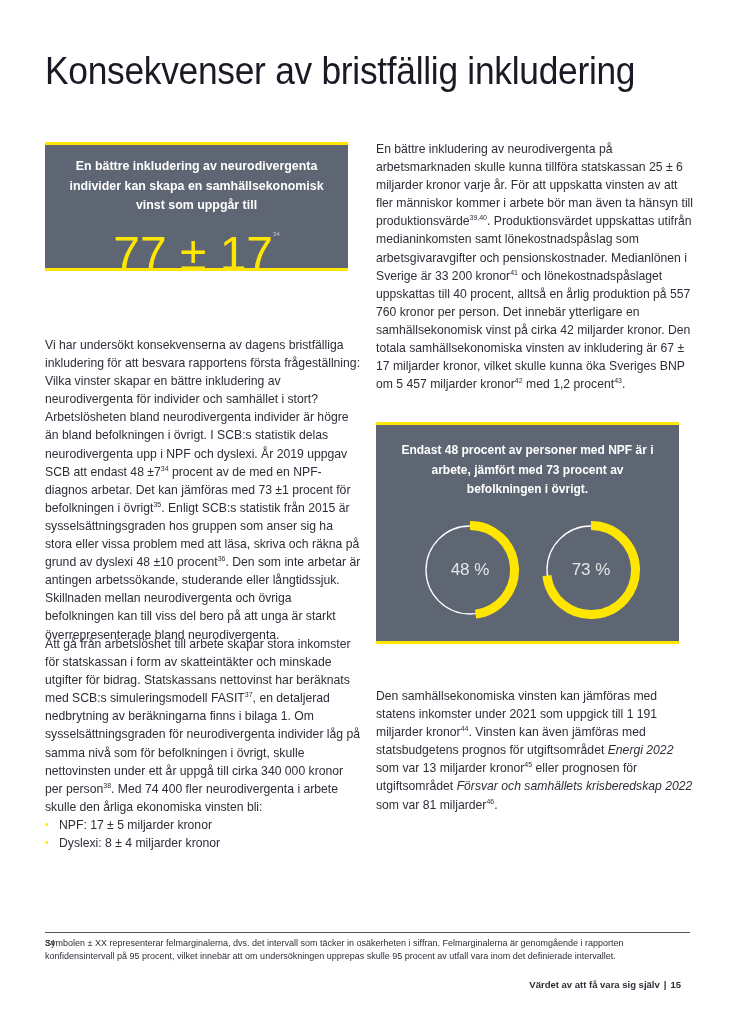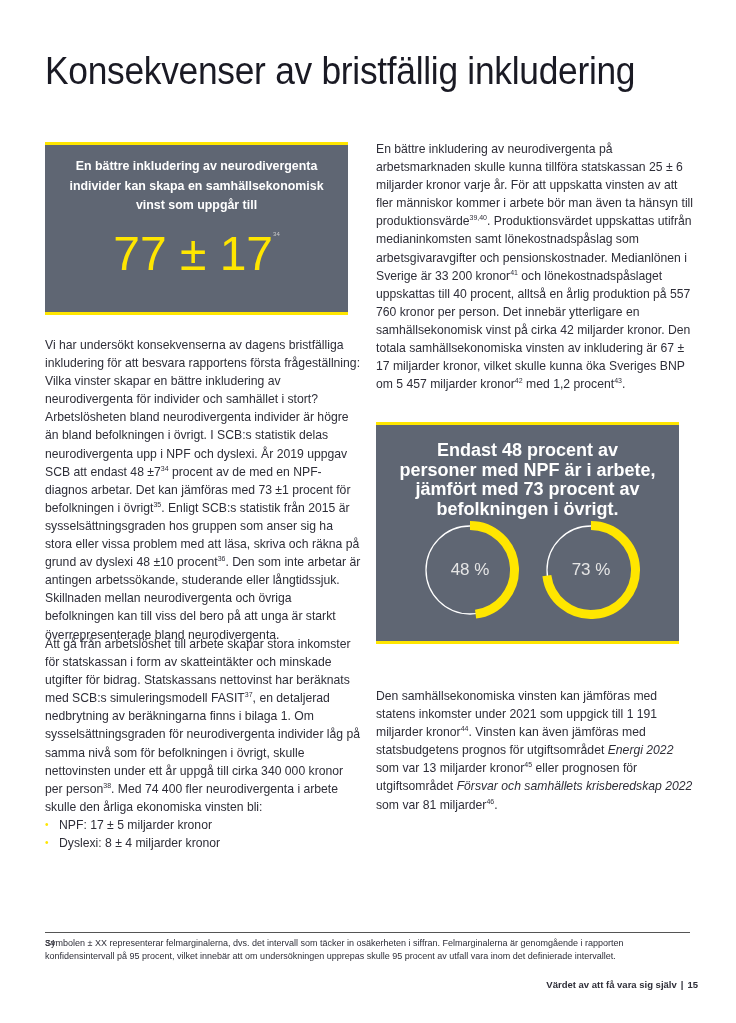--- a/index.html
+++ b/index.html
@@ -7,40 +7,40 @@
          font-family:"Liberation Sans", sans-serif; color:#2e2e38; }
   .title { position:absolute; left:45px; top:50px; margin:0; font-size:38px; font-weight:normal;
            color:#1a1a24; letter-spacing:-0.3px; transform:scaleX(0.93); transform-origin:left; white-space:nowrap; }
   .col { position:absolute; font-size:12.2px; line-height:18.1px; }
   .col p { margin:0; }
   .col-left { left:45px; width:318px; }
   .col-right { left:376px; width:320px; }
   sup { font-size:7px; line-height:0; vertical-align:super; }
   .callout { position:absolute; background:#5f6673; border-top:3px solid #ffe600; border-bottom:3px solid #ffe600;
              color:#ffffff; text-align:center; box-sizing:border-box; }
-  .callout1 { left:45px; top:142px; width:303px; height:173px; }
+  .callout1 { left:45px; top:142px; width:303px; height:129px; }
   .callout1 .lead { font-weight:bold; font-size:12.4px; line-height:19.5px; margin-top:12px; padding:0 20px; }
   .callout1 .big { color:#ffe600; font-size:48px; line-height:52px; margin-top:12px; font-weight:normal; }
   .callout1 .big sup { font-size:6px; color:#c9c9c9; vertical-align:top; position:relative; top:6px; }
   .callout1 .unit { font-weight:bold; font-size:12.4px; margin-top:12px; }
   .callout2 { left:376px; top:422px; width:303px; height:222px; }
-  .callout2 .lead { font-weight:bold; font-size:18px; line-height:19.5px; margin-top:16px; padding:0 22px; }
+  .callout2 .lead { font-weight:bold; font-size:12px; line-height:19.5px; margin-top:16px; padding:0 22px; }
   .donuts { position:absolute; left:0; top:95px; width:100%; height:100px; }
   .donut { position:absolute; top:0; width:100px; height:100px; }
   .donut svg { width:100px; height:100px; display:block; }
   .donut .lbl { position:absolute; left:0; top:0; width:100px; height:100px; line-height:100px; text-align:center;
                 font-size:17px; color:#e5e5e5; }
   .bullets { list-style:none; margin:0; padding:0; }
   .bullets li { position:relative; padding-left:14px; }
   .bullets li .dot { position:absolute; left:0; top:0; color:#ffe600; font-size:10px; }
   .footnote-rule { position:absolute; left:45px; top:932px; width:645px; height:1px; background:#555; }
   .footnote { position:absolute; left:45px; top:937px; width:650px; font-size:9px; line-height:12.5px; color:#2e2e38; }
   .footnote .num { position:absolute; left:0; top:0; }
   .footnote .txt { margin-left:0; }
-  .pagefoot { position:absolute; right:38px; top:979px; font-size:9.5px; font-weight:bold; color:#2e2e38; }
+  .pagefoot { position:absolute; right:55px; top:979px; font-size:9.5px; font-weight:bold; color:#2e2e38; }
   .pagefoot .sep { margin:0 4px; font-weight:bold; }
 </style>
 </head>
 <body>
 
 <h1 class="title">Konsekvenser av bristfällig inkludering</h1>
 
 <div class="callout callout1">
   <div class="lead">En bättre inkludering av neurodivergenta individer kan skapa en samhällsekonomisk vinst som uppgår till</div>
   <div class="big"><span>77 ± 17</span><sup>34</sup></div>

